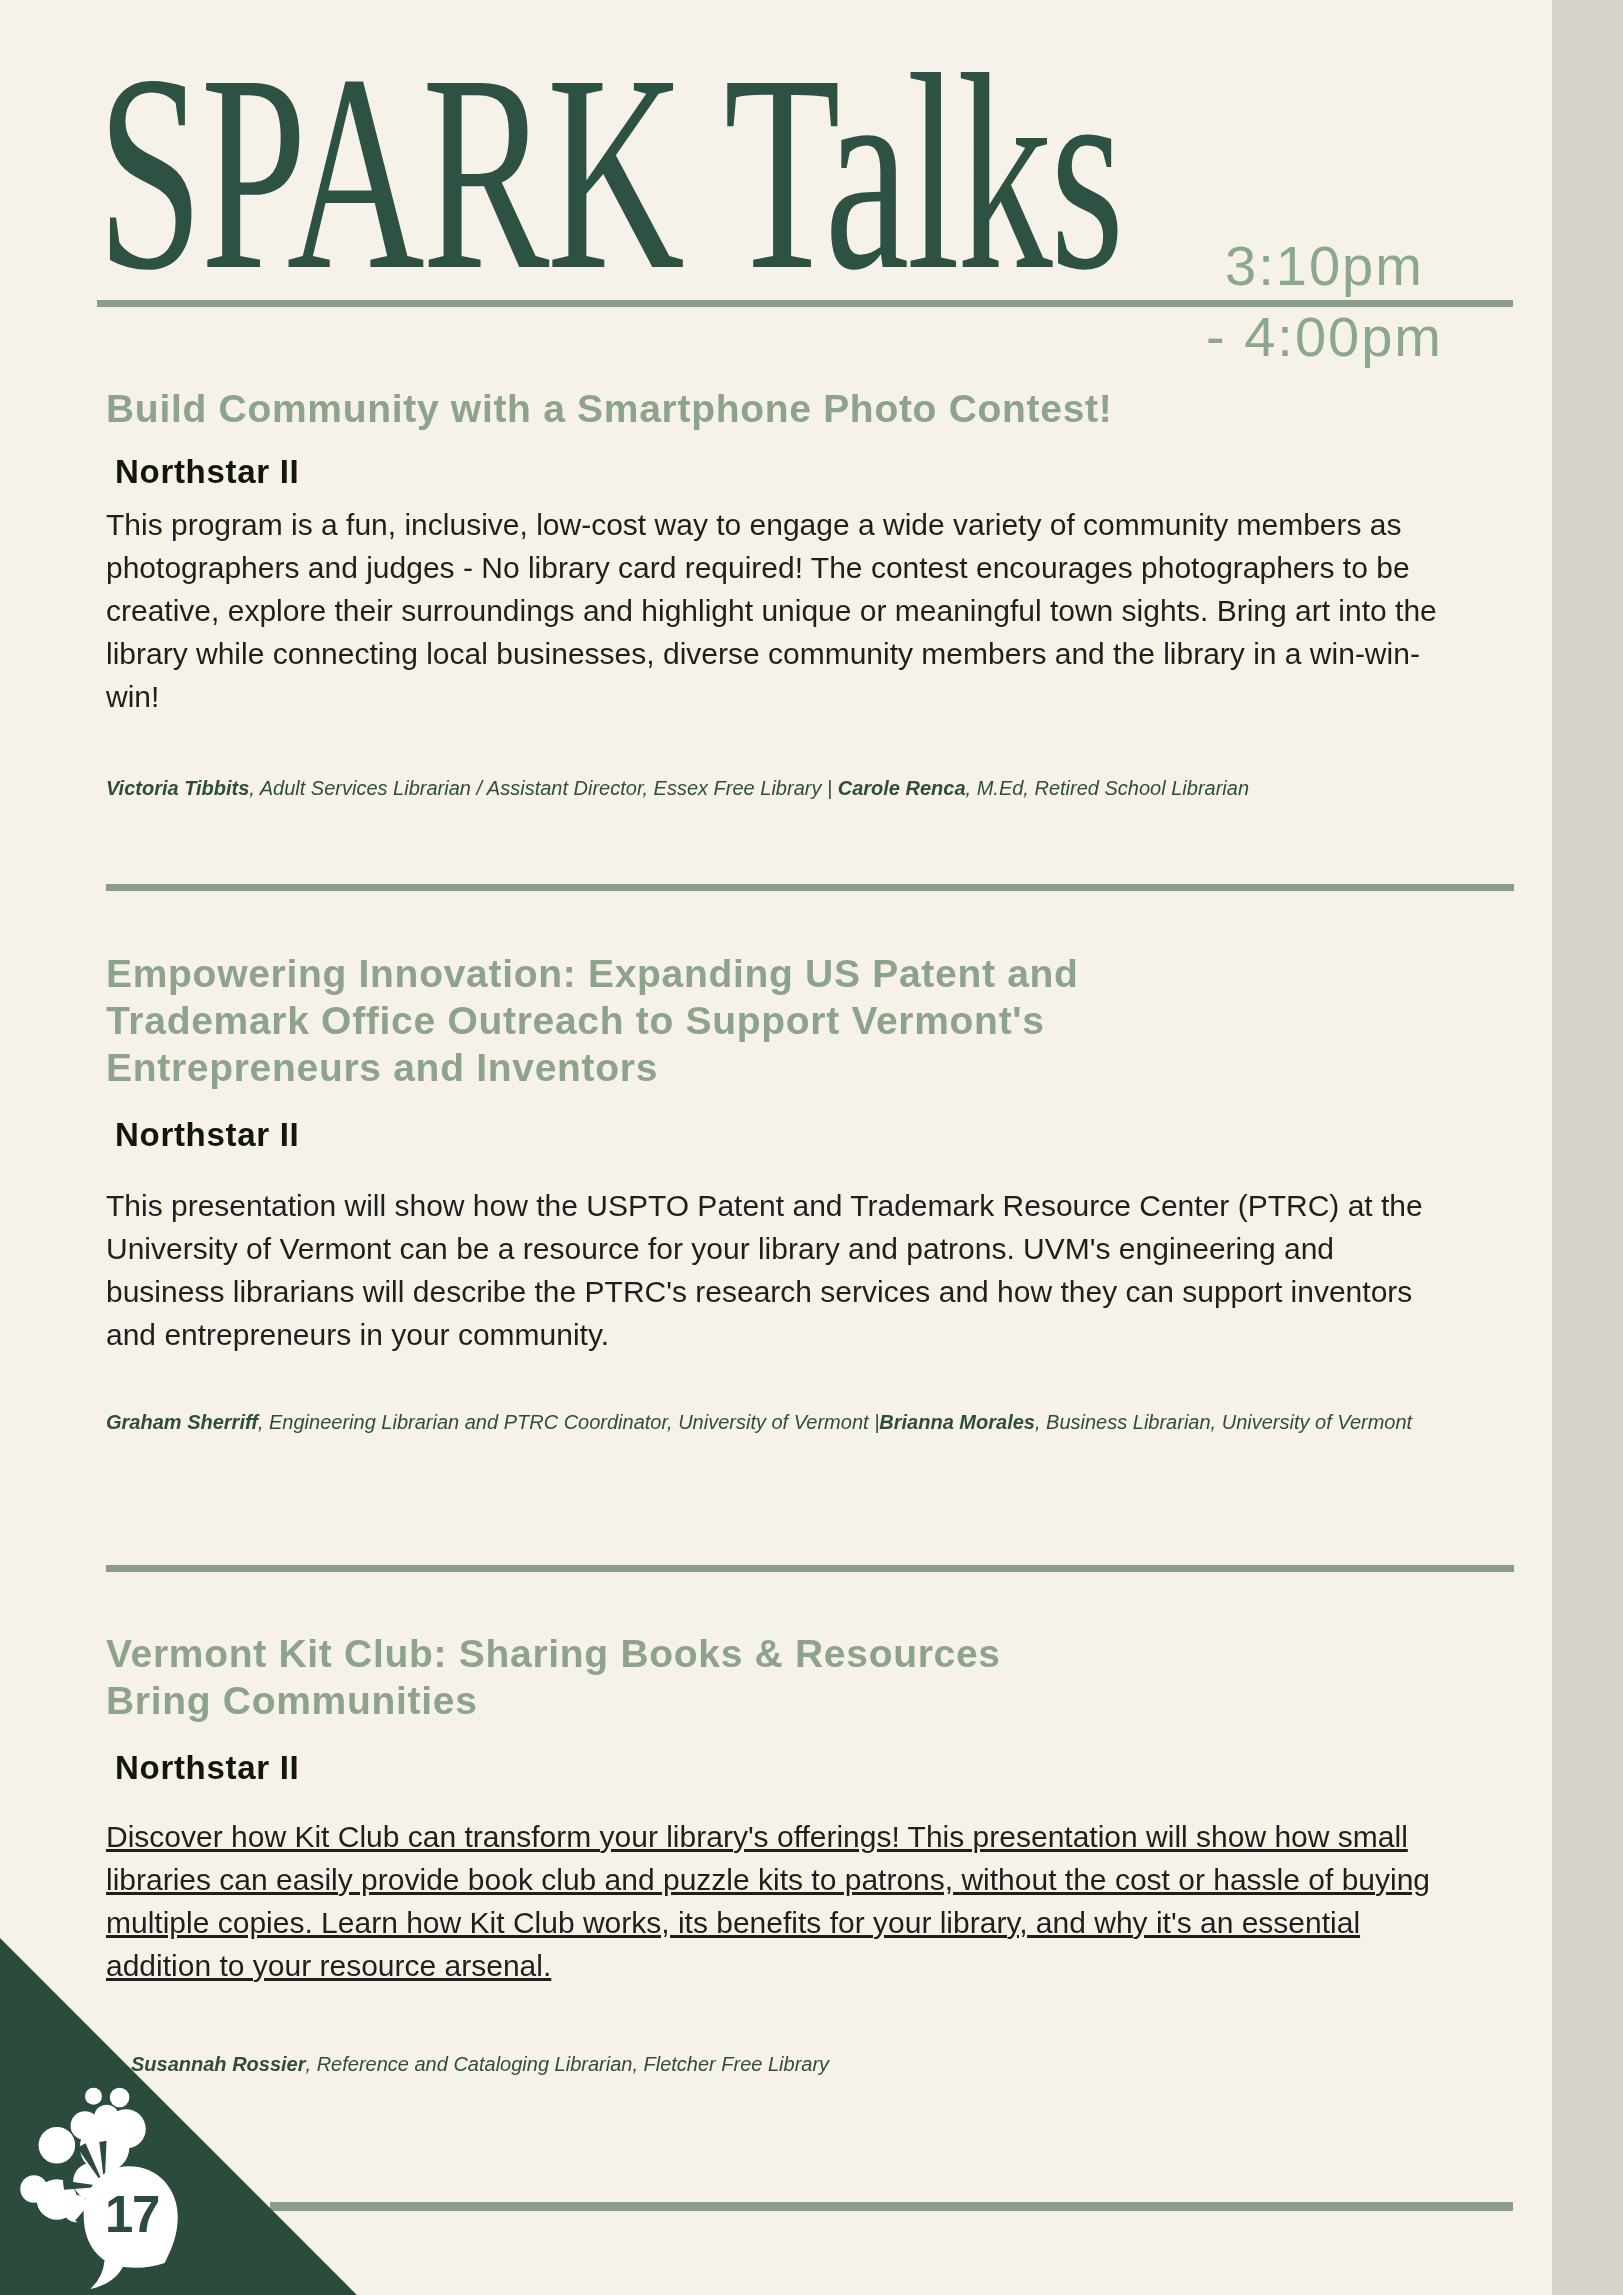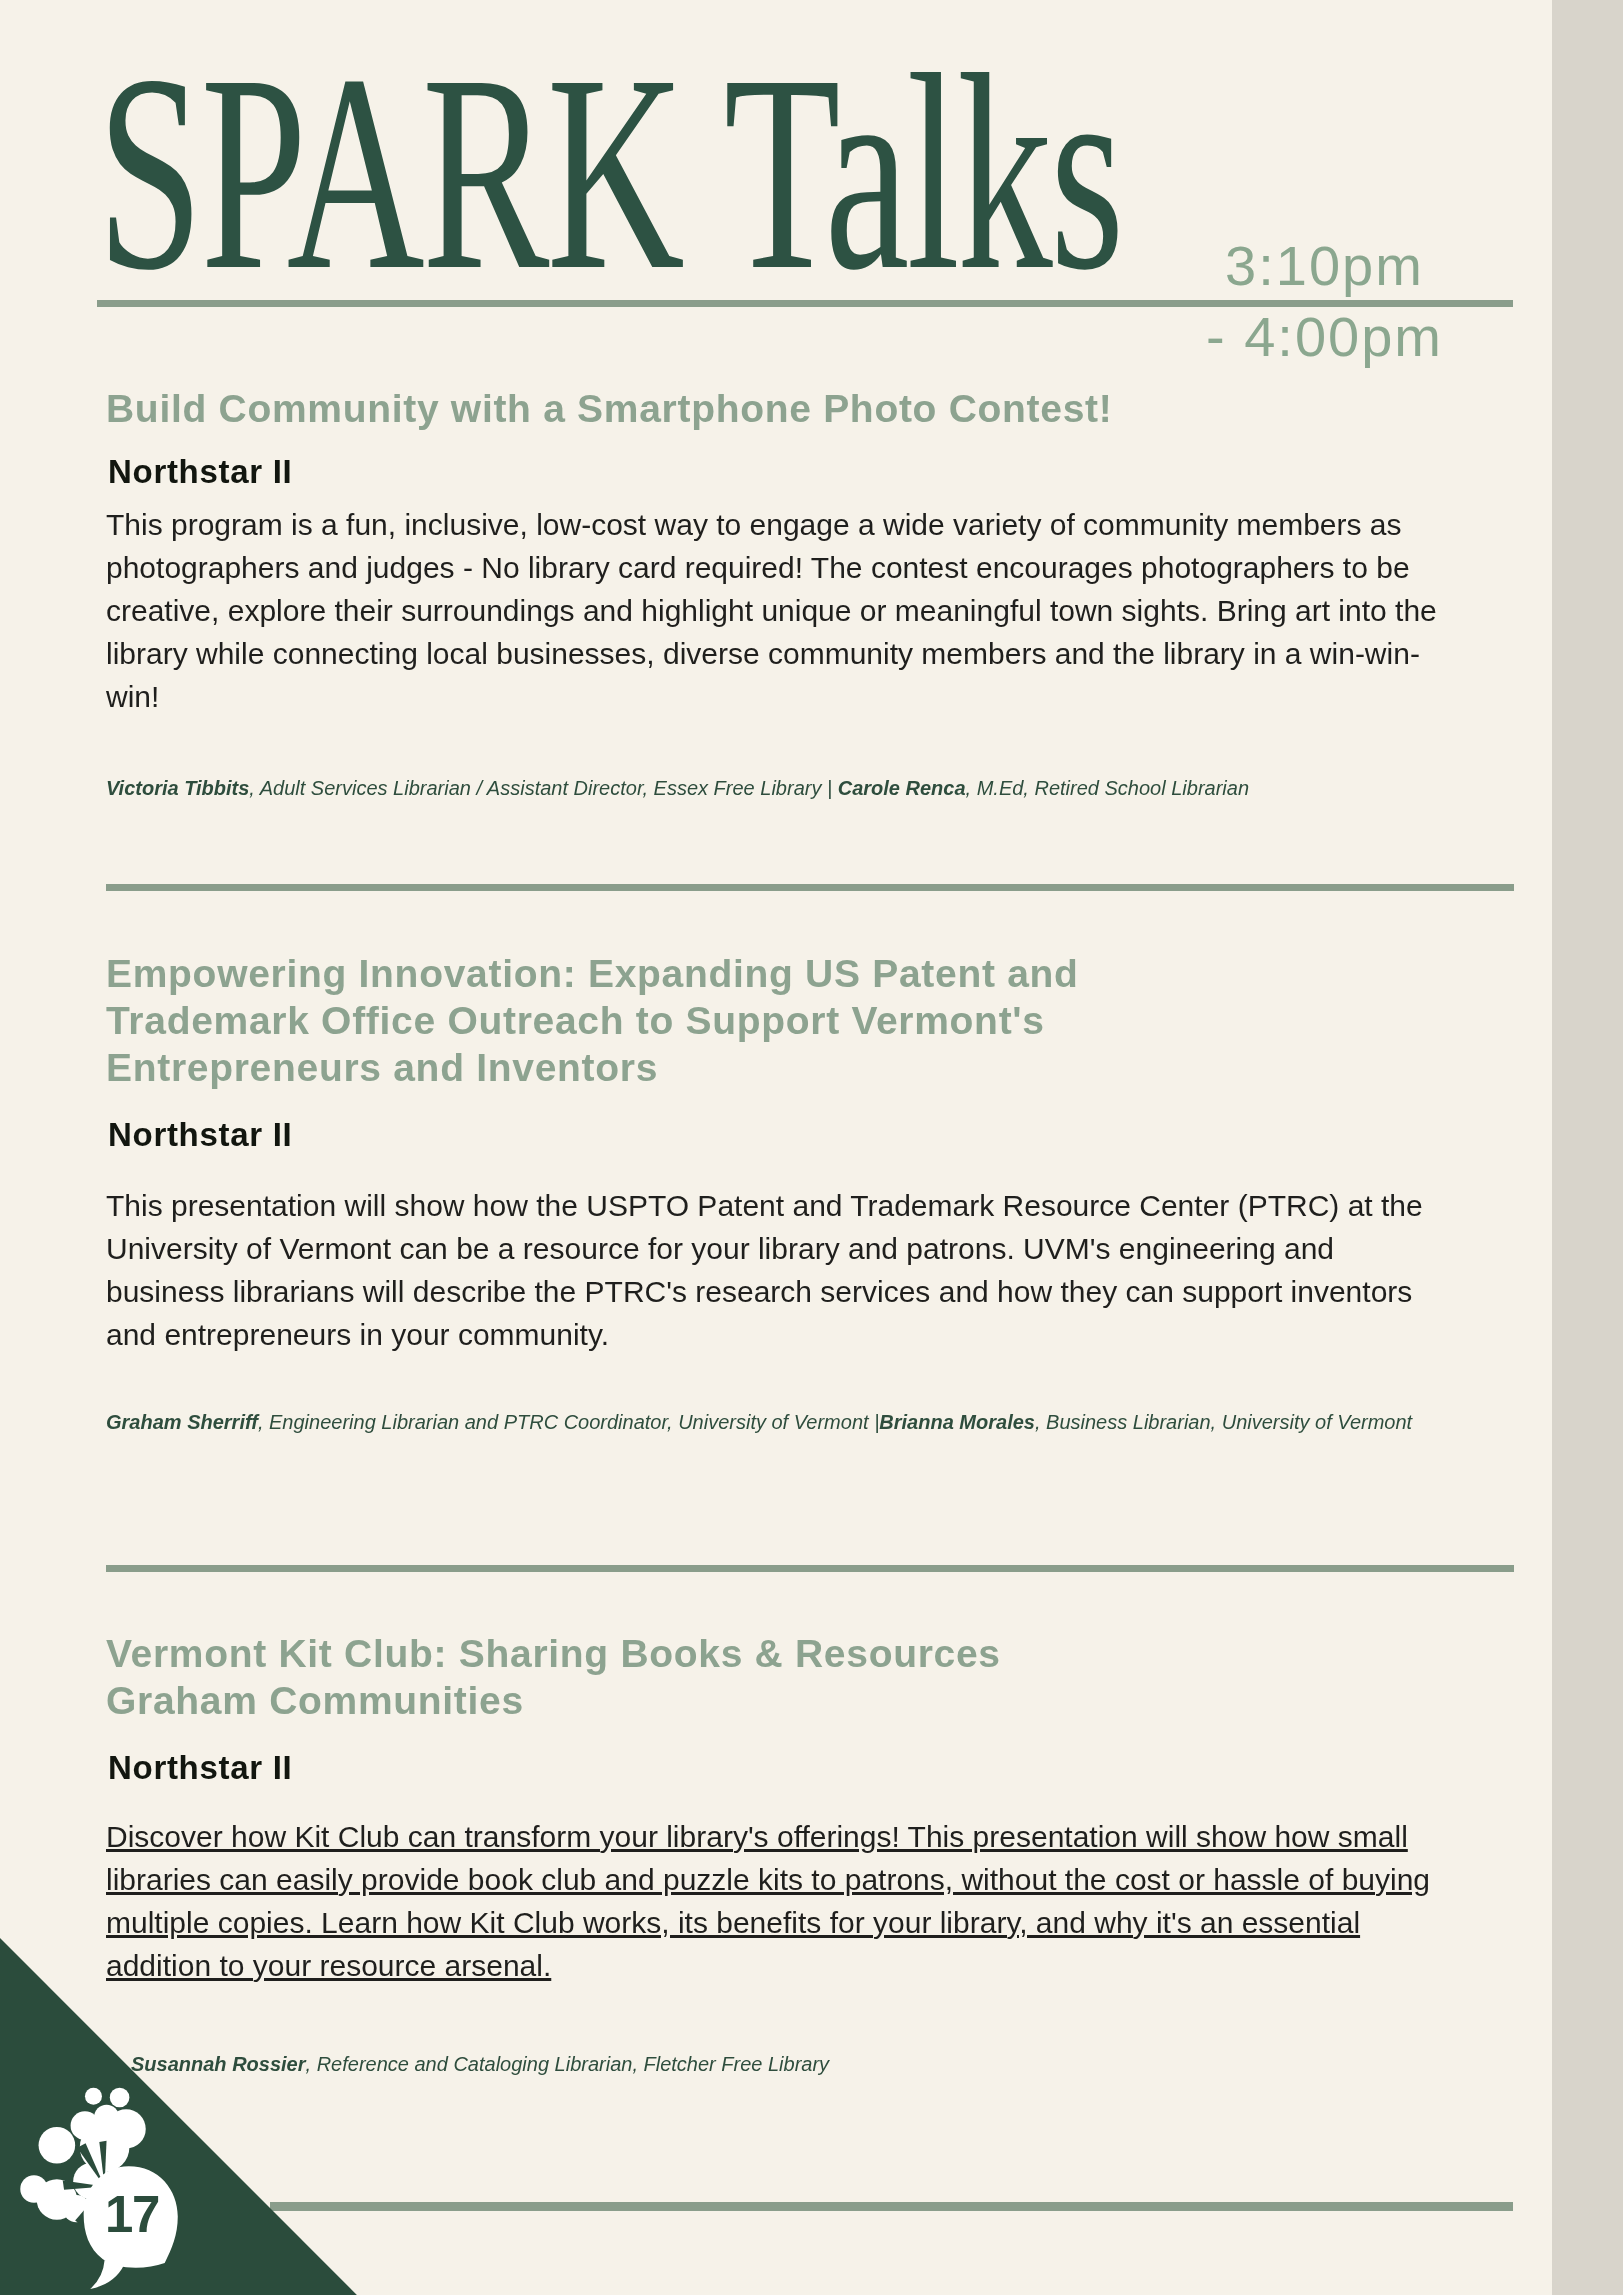--- a/index.html
+++ b/index.html
@@ -33,21 +33,21 @@
   
   .session{position:absolute;left:106px;width:1410px;}
   #session-1{top:385px;}
   #session-2{top:950px;}
   #session-3{top:1630px;}
   .session-title{
     font-size:39px;line-height:47px;font-weight:bold;
     color:#8da390;letter-spacing:0.7px;
   }
   .location{
-    margin-top:21px;margin-left:2px;
+    margin-top:21px;margin-left:9px;
     font-size:33px;line-height:38px;font-weight:bold;
     color:#12160f;letter-spacing:0.7px;
   }
   #session-2 .location{margin-top:25px;}
   #session-3 .location{margin-top:25px;}
   .description{
     margin:11.8px 0 0 0;max-width:1351px;
     font-size:30px;line-height:43px;
     color:#1f1f1d;
   }
@@ -102,21 +102,21 @@
     <div class="location">Northstar II</div>
     <p class="description">This presentation will show how the USPTO Patent and Trademark Resource Center (PTRC) at the University of Vermont can be a resource for your library and patrons. UVM's engineering and business librarians will describe the PTRC's research services and how they can support inventors and entrepreneurs in your community.</p>
     <p class="speakers"><span class="speaker-name">Graham Sherriff</span><span>, Engineering Librarian and PTRC Coordinator, University of Vermont |</span><span class="speaker-name">Brianna Morales</span><span>, Business Librarian, University of Vermont</span></p>
   </div>
 
   <div id="divider-2" class="rule"></div>
 
   <div id="session-3" class="session">
     <div class="session-title">
       <div>Vermont Kit Club: Sharing Books &amp; Resources</div>
-      <div>Graham Communities</div>
+      <div>Bring Communities</div>
       <div></div>
     </div>
     <div class="location">Northstar II</div>
     <p class="description">Discover how Kit Club can transform your library's offerings! This presentation will show how small libraries can easily provide book club and puzzle kits to patrons, without the cost or hassle of buying multiple copies. Learn how Kit Club works, its benefits for your library, and why it's an essential addition to your resource arsenal.</p>
     <p class="speakers"><span class="speaker-name">Susannah Rossier</span><span>, Reference and Cataloging Librarian, Fletcher Free Library</span><span class="speaker-name"></span><span></span></p>
   </div>
 
   <div id="bottom-rule" class="rule"></div>
 
   <svg id="corner" viewBox="0 0 560 549">

